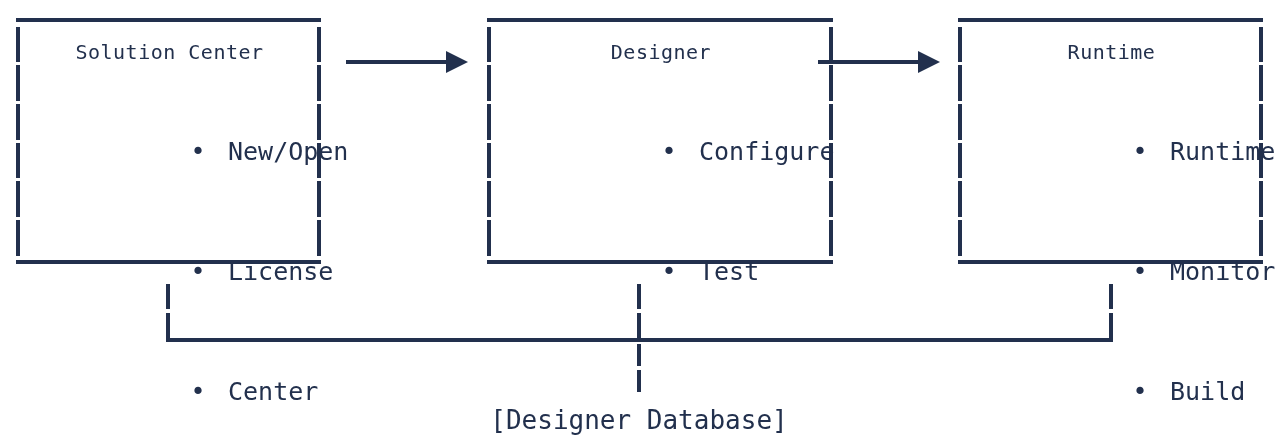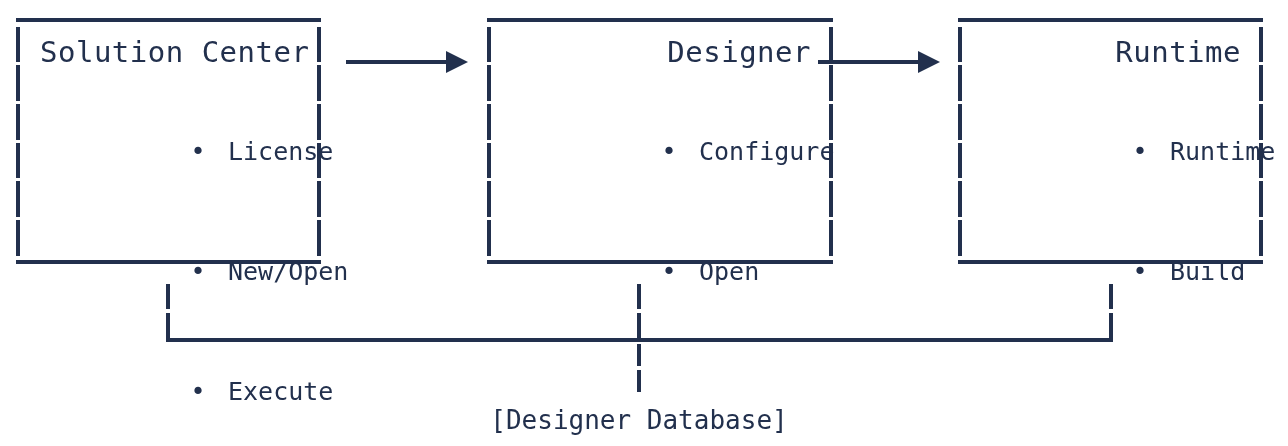--- a/index.html
+++ b/index.html
@@ -60,22 +60,22 @@
   .box-inner {
     position: absolute;
     left: 4px;
     right: 4px;
     top: 4px;
     bottom: 4px;
     padding: 10px 18px 10px 20px;
     box-sizing: border-box;
   }
   .box-title {
-    text-align: right;
-    font-size: 29px;
+    text-align: center;
+    font-size: 20px;
     line-height: 40px;
     letter-spacing: 0.5px;
     white-space: pre;
   }
   .box-list {
     margin: 20px 0 0 0;
     padding: 0;
     list-style: none;
   }
   .box-list li {
@@ -164,27 +164,27 @@
       <div class="pipe"></div>
       <div class="pipe"></div>
       <div class="pipe"></div>
       <div class="pipe"></div>
     </div>
     <div class="box-edge-bottom"></div>
     <div class="box-inner">
       <div class="box-title">Solution Center</div>
       <ul class="box-list">
         <li>
+          <span class="bullet-mark">•</span><span>New/Open</span>
+        </li>
+        <li>
           <span class="bullet-mark">•</span><span>License</span>
         </li>
         <li>
-          <span class="bullet-mark">•</span><span>New/Open</span>
-        </li>
-        <li>
-          <span class="bullet-mark">•</span><span>Execute</span>
+          <span class="bullet-mark">•</span><span>Center</span>
         </li>
       </ul>
     </div>
   </div>
 
   <div class="arrow" style="left:346px; top:60px; width:122px;">
     <div class="arrow-shaft" style="width:102px;"></div>
     <div class="arrow-head"></div>
   </div>
 
@@ -207,21 +207,21 @@
       <div class="pipe"></div>
     </div>
     <div class="box-edge-bottom"></div>
     <div class="box-inner">
       <div class="box-title">Designer</div>
       <ul class="box-list">
         <li>
           <span class="bullet-mark">•</span><span>Configure</span>
         </li>
         <li>
-          <span class="bullet-mark">•</span><span>Open</span>
+          <span class="bullet-mark">•</span><span>Test</span>
         </li>
       </ul>
     </div>
   </div>
 
   <div class="arrow" style="left:818px; top:60px; width:122px;">
     <div class="arrow-shaft" style="width:102px;"></div>
     <div class="arrow-head"></div>
   </div>
 
@@ -244,20 +244,23 @@
       <div class="pipe"></div>
     </div>
     <div class="box-edge-bottom"></div>
     <div class="box-inner">
       <div class="box-title">Runtime</div>
       <ul class="box-list">
         <li>
           <span class="bullet-mark">•</span><span>Runtime</span>
         </li>
         <li>
+          <span class="bullet-mark">•</span><span>Monitor</span>
+        </li>
+        <li>
           <span class="bullet-mark">•</span><span>Build</span>
         </li>
       </ul>
     </div>
   </div>
 
   <div class="drop" style="left:166px; top:282px; height:58px;">
     <div class="pipe"></div>
     <div class="pipe"></div>
   </div>

